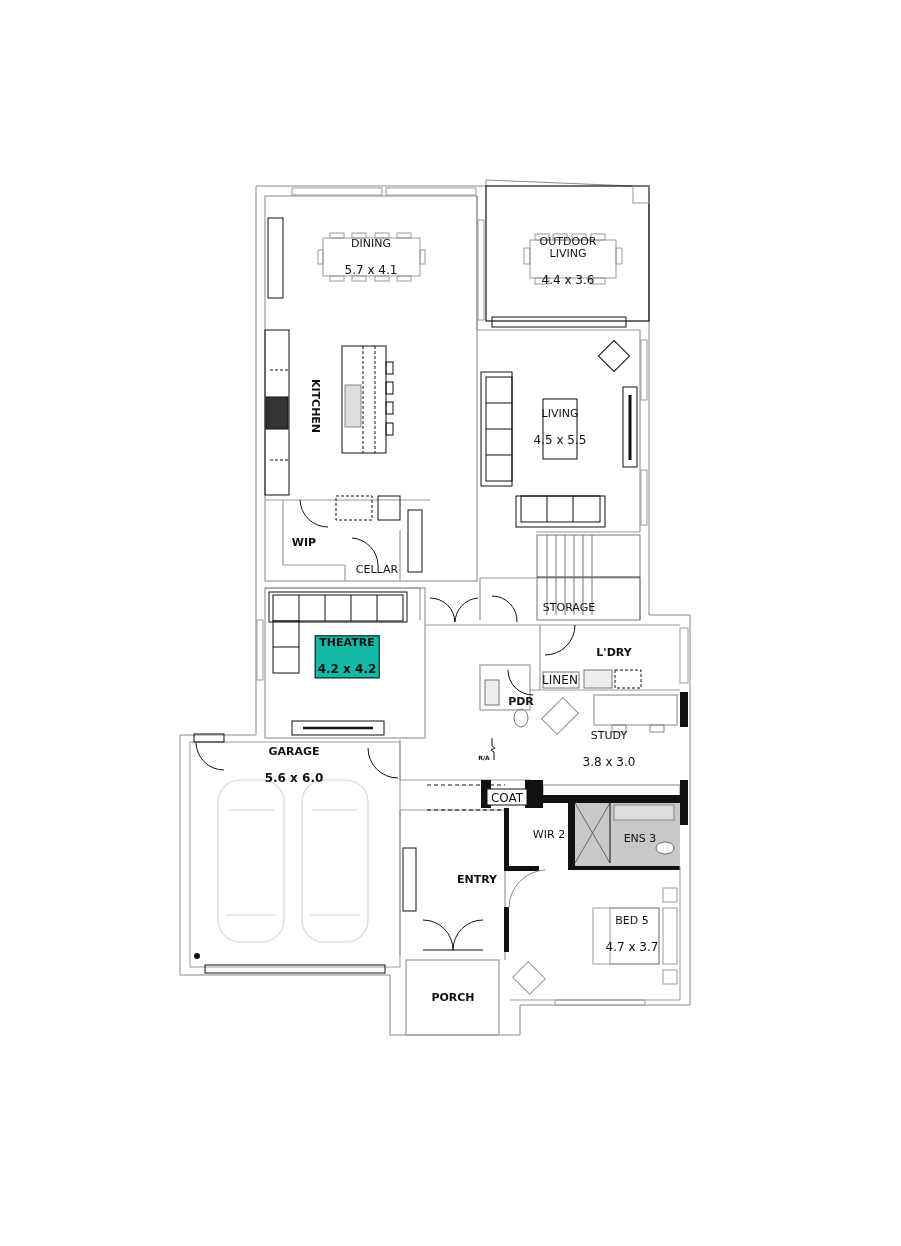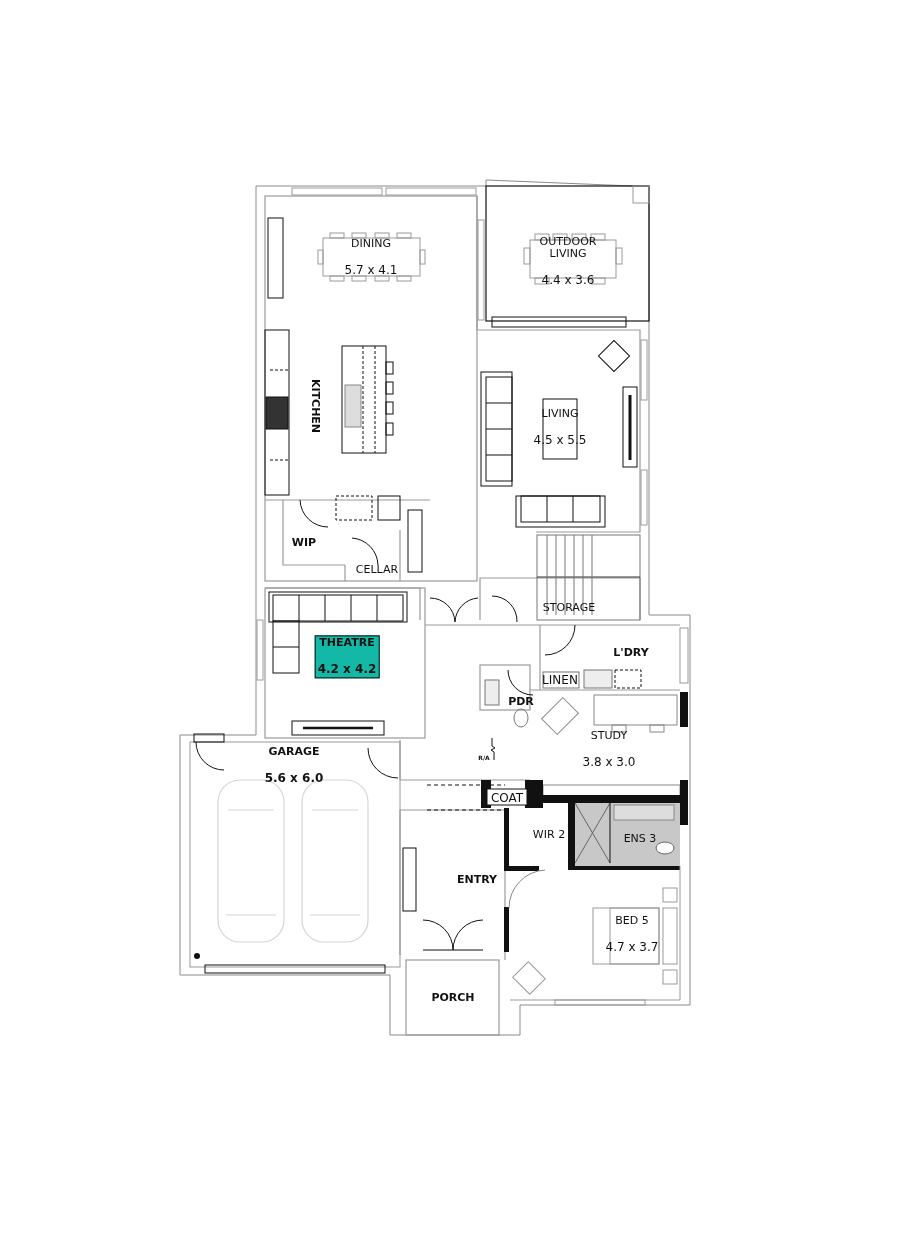--- a/index.html
+++ b/index.html
@@ -272,21 +272,21 @@
 
   <div class="room-label" style="left:569px; top:608px;">
     <span>STORAGE</span>
   </div>
 
   <div class="room-label bold boxed" style="left:347px; top:657px;">
     <span>THEATRE</span>
     <span class="dim">4.2 x 4.2</span>
   </div>
 
-  <div class="room-label bold" style="left:614px; top:653px;margin-left:17px;">
+  <div class="room-label bold" style="left:614px; top:653px;">
     <span>L'DRY</span>
   </div>
 
   <div class="room-label small" style="left:560px; top:681px;">
     <span>LINEN</span>
   </div>
 
   <div class="room-label bold" style="left:521px; top:702px;">
     <span>PDR</span>
   </div>

